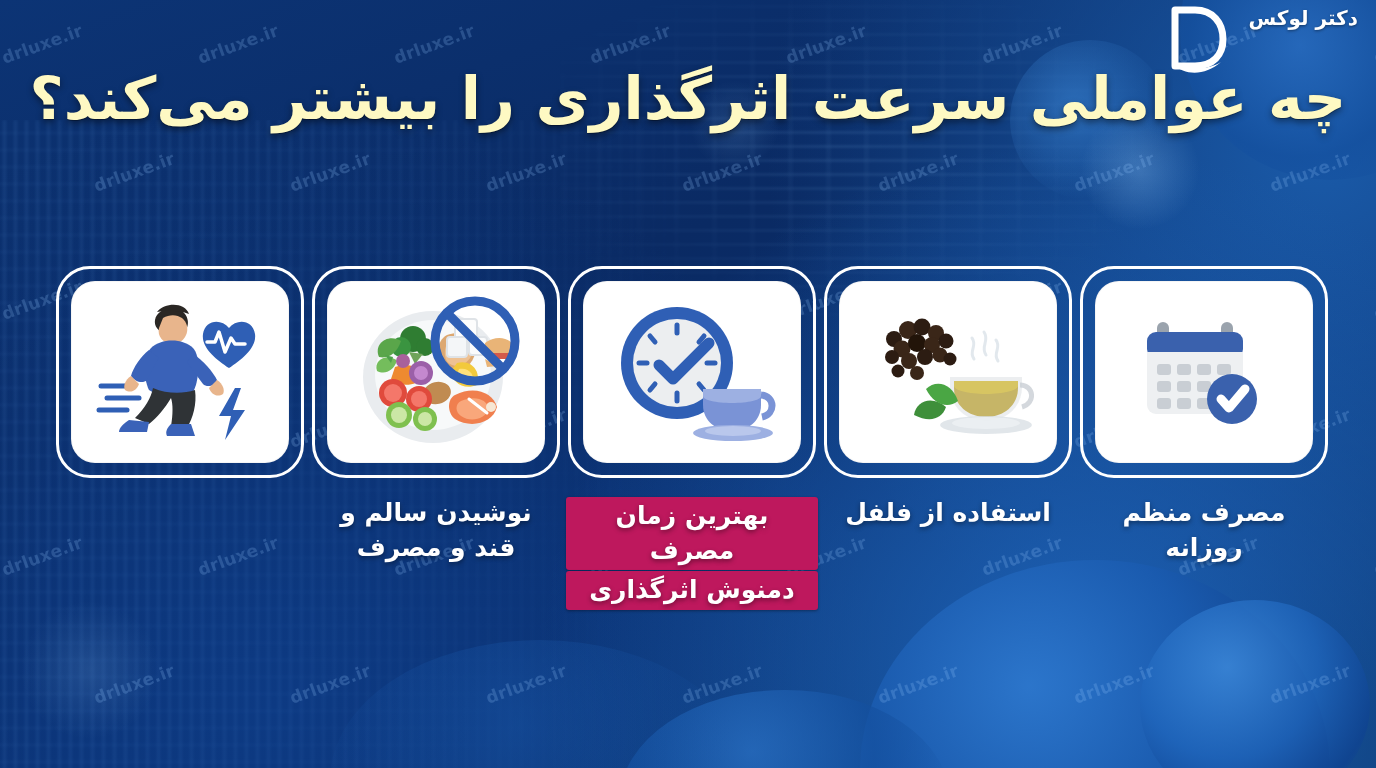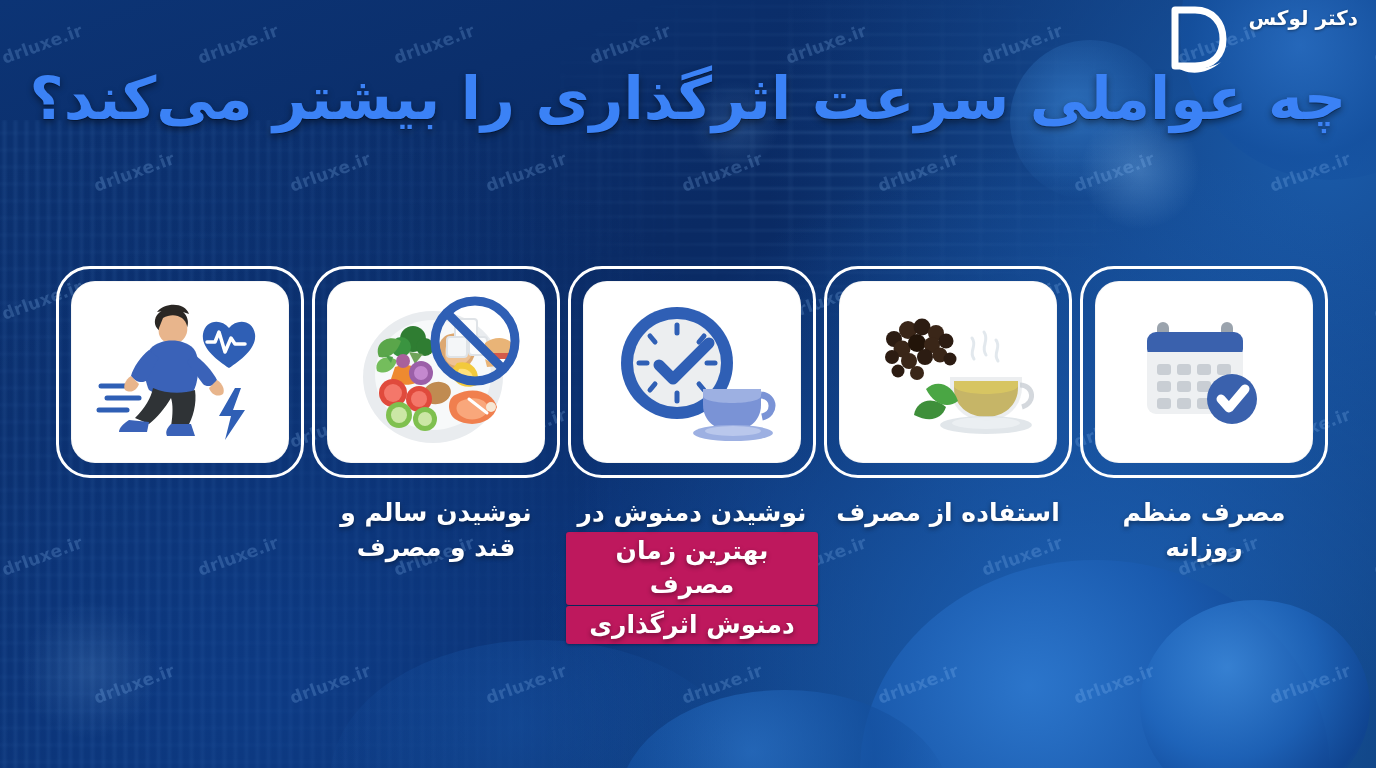--- a/index.html
+++ b/index.html
@@ -68,21 +68,21 @@
 
   
   .logo{position:absolute;right:18px;top:6px;display:flex;gap:22px;}
   .logo-text{color:#fff;font-size:20px;font-weight:700;letter-spacing:.5px;
     text-shadow:0 1px 3px rgba(0,0,0,.45);}
   .logo-mark{width:62px;height:72px;}
 
   
   .title{
     position:absolute;top:68px;left:0;width:1376px;text-align:center;
-    color:#3b82f6;font-size:59px;font-weight:700;line-height:1.05;
+    color:#fef9c3;font-size:59px;font-weight:700;line-height:1.05;
     letter-spacing:-.5px;
     text-shadow:0 3px 7px rgba(0,0,0,.45), 0 1px 0 rgba(0,0,0,.3);
     white-space:nowrap;
   }
 
   
   .cards{position:absolute;top:266px;left:56px;width:1272px;height:212px;
     display:flex;gap:8px;}
   .card-col{width:248px;display:flex;flex-direction:column;align-items:center;}
   .card{
@@ -396,24 +396,23 @@
     </div>
 
   </div>
 
   <div class="captions">
     <div class="cap">
       <span class="line">مصرف منظم</span>
       <span class="line">روزانه</span>
     </div>
     <div class="cap">
-      <span class="line">استفاده از مصرف</span>
+      <span class="line">استفاده از فلفل</span>
     </div>
     <div class="cap">
-      <span class="line">نوشیدن دمنوش در</span>
       <span class="hl">بهترین زمان مصرف</span>
       <span class="hl">دمنوش اثرگذاری</span>
     </div>
     <div class="cap">
       <span class="line">نوشیدن سالم و</span>
       <span class="line">قند و مصرف</span>
     </div>
   </div>
 
 </div>

